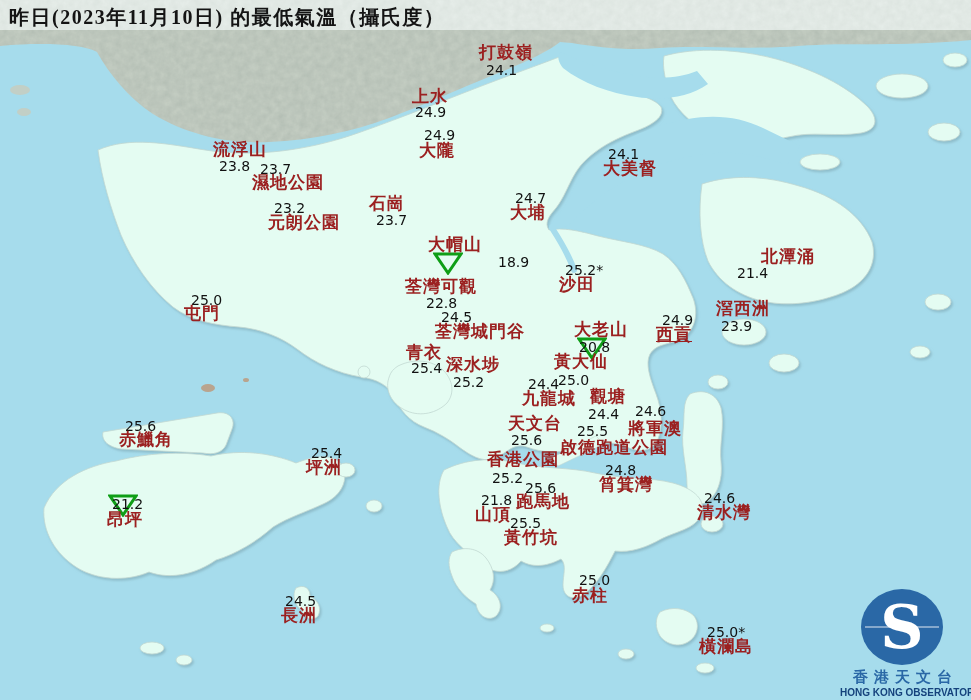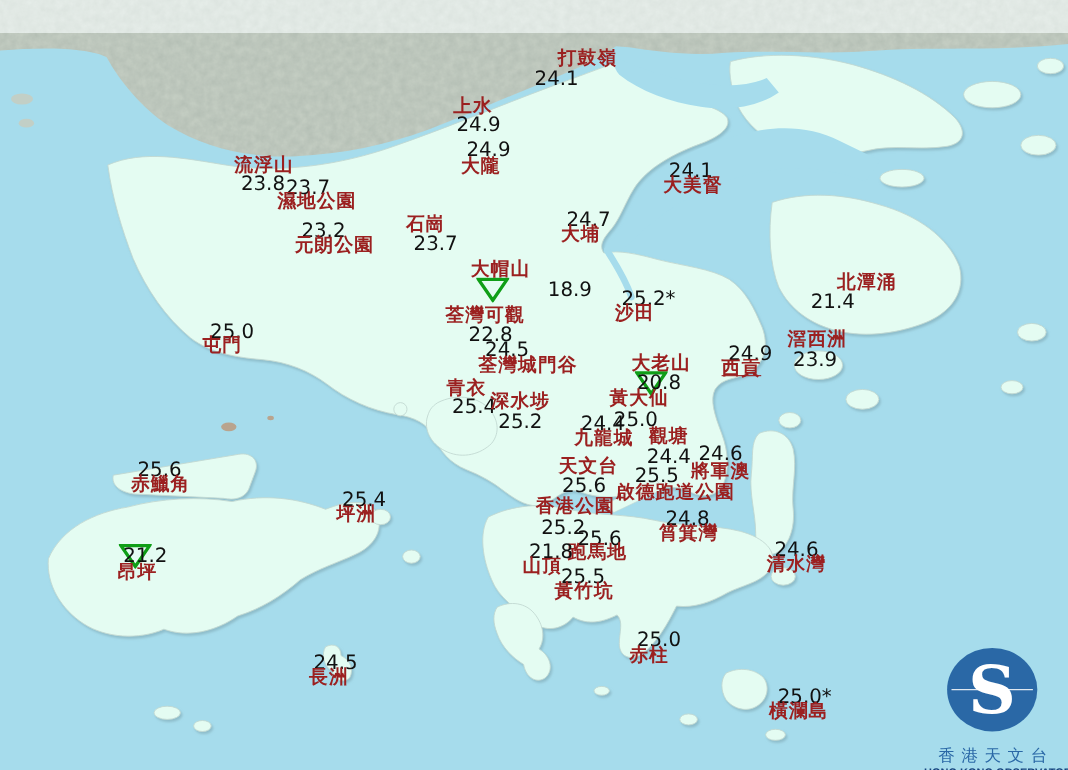--- a/index.html
+++ b/index.html
@@ -3,26 +3,26 @@
 <meta charset="utf-8">
 <style>
   html,body{margin:0;padding:0;background:#fff;}
   .stage{position:relative;width:971px;height:700px;overflow:hidden;background:#a6dcec;
          font-family:"Liberation Sans",sans-serif;}
   .stage > svg.mapsvg{position:absolute;left:0;top:0;}
   .map-title{position:absolute;left:9px;top:4px;font-family:"Liberation Serif",serif;
              font-size:20px;font-weight:600;color:#141414;letter-spacing:1.5px;white-space:nowrap;z-index:5;}
   #stations{position:absolute;left:0;top:0;width:971px;height:700px;z-index:4;}
   .st-val{position:absolute;font-family:"DejaVu Sans","Liberation Sans",sans-serif;
-          font-size:18px;line-height:1;color:#111;white-space:nowrap;z-index:3;}
+          font-size:14px;line-height:1;color:#111;white-space:nowrap;z-index:3;}
   .st-name{position:absolute;font-family:"Liberation Serif",serif;font-size:17px;line-height:1;
            font-weight:600;color:#9b2020;letter-spacing:1px;white-space:nowrap;z-index:3;}
   .st-tri{position:absolute;z-index:2;line-height:0;}
   .logo{position:absolute;left:840px;top:580px;width:131px;text-align:center;z-index:5;}
-  .logo-zh{margin-top:12px;color:#2a68a6;font-size:15px;font-weight:normal;letter-spacing:6px;
+  .logo-zh{margin-top:2px;color:#2a68a6;font-size:15px;font-weight:bold;letter-spacing:6px;
            font-family:"Liberation Serif",serif;white-space:nowrap;}
   .logo-en{color:#15427c;font-size:10px;font-weight:bold;letter-spacing:0;
            font-family:"Liberation Sans",sans-serif;white-space:nowrap;}
 </style>
 </head>
 <body>
 
 <div class="stage">
 
   <svg class="mapsvg" width="971" height="700" viewBox="0 0 971 700">
@@ -126,24 +126,25 @@
         C609,93 582,83 563,68 C558,62 557,56 560,52 Z"></path>
       <path d="M549,226 C559,218 566,206 572,193 C580,175 594,159 613,147 C636,133 661,124 688,119
         C715,114 741,117 763,128 L800,146 L787,165 C758,154 727,150 698,155 C669,160 643,169 621,183
         C601,195 585,208 575,219 C568,227 557,232 549,226 Z"></path>
       <path d="M552,228 C561,242 569,255 574,270" fill="none" stroke="#a6dcec" stroke-width="6" stroke-linecap="round"></path>
     </g>
 
     <path d="M596,436 L604,444 L558,466 L551,458 Z" fill="#e4fcf2" stroke="#c2d8d2" stroke-width="0.6"></path>
   </svg>
 
+  <div class="map-title">昨日(2023年11月10日)  的最低氣溫（攝氏度）</div>
 
   <div id="stations">
       <span class="st-val" style="left: 486px; top: 63px;">24.1</span>
-      <span class="st-name" style="left: 479px; top: 44px; margin-left: 28px;">打鼓嶺</span>
+      <span class="st-name" style="left: 479px; top: 44px;">打鼓嶺</span>
       <span class="st-val" style="left: 415px; top: 105px;">24.9</span>
       <span class="st-name" style="left: 412px; top: 88px;">上水</span>
       <span class="st-val" style="left: 424px; top: 128px;">24.9</span>
       <span class="st-name" style="left: 419px; top: 142px;">大隴</span>
       <span class="st-val" style="left: 608px; top: 147px;">24.1</span>
       <span class="st-name" style="left: 603px; top: 160px;">大美督</span>
       <span class="st-val" style="left: 219px; top: 159px;">23.8</span>
       <span class="st-name" style="left: 213px; top: 141px;">流浮山</span>
       <span class="st-val" style="left: 260px; top: 162px;">23.7</span>
       <span class="st-name" style="left: 252px; top: 174px;">濕地公園</span>

